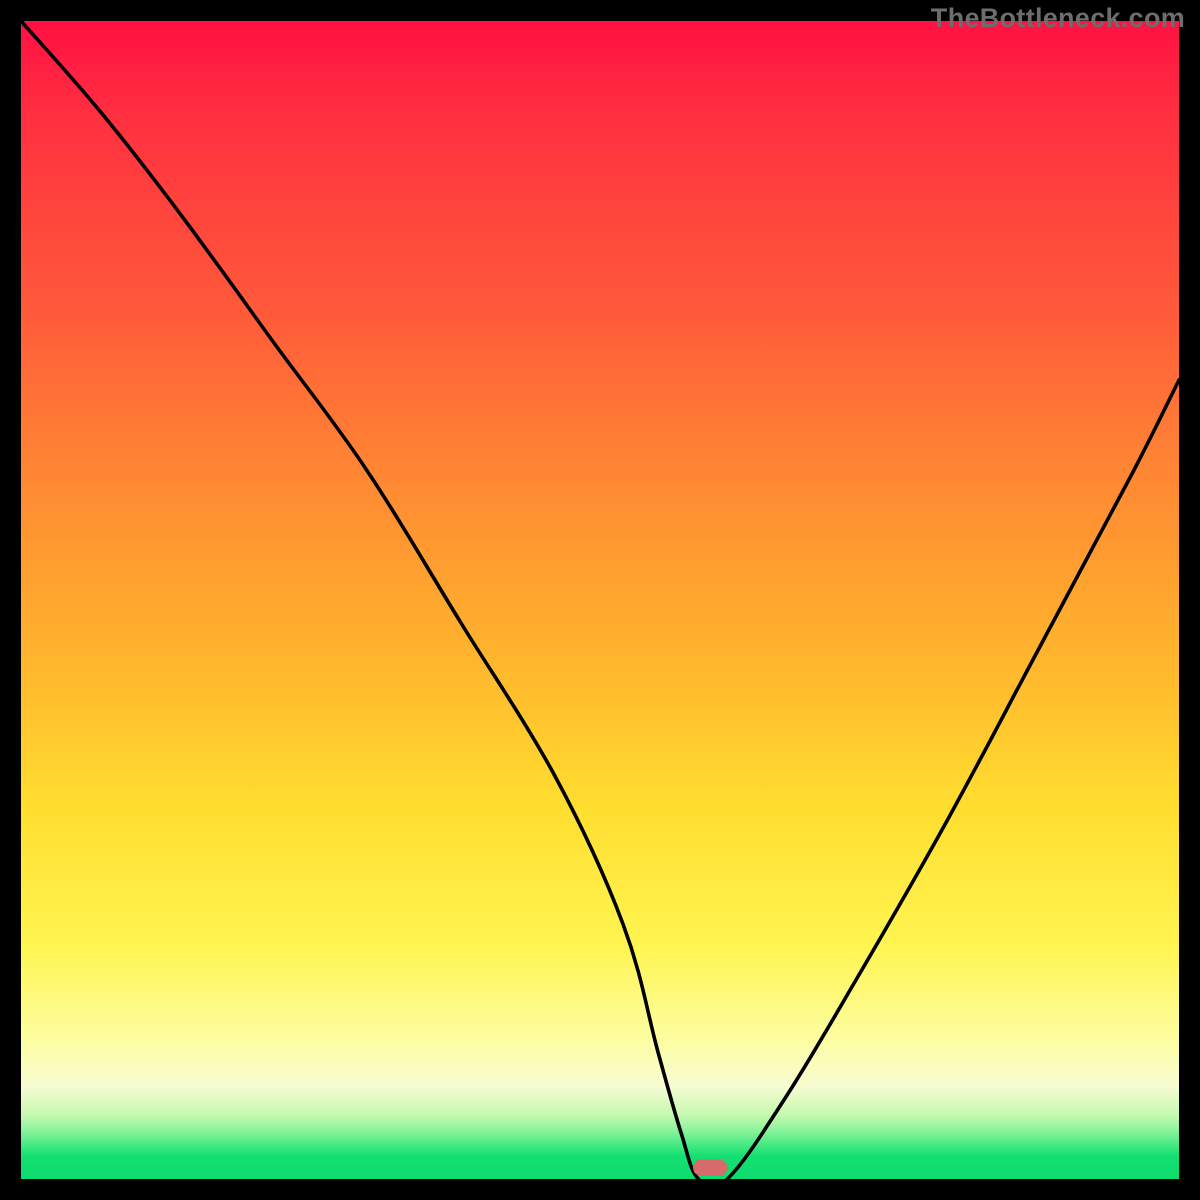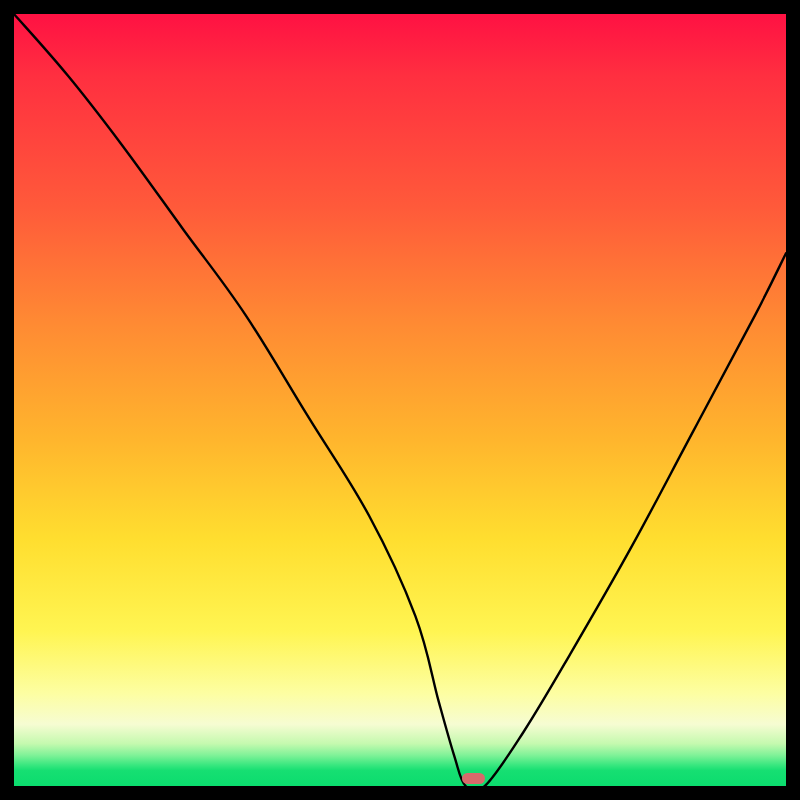--- a/index.html
+++ b/index.html
@@ -70,13 +70,14 @@
 <div class="chart-container">
 
   <div class="plot-area"></div>
 
   <svg class="curve-layer" width="800" height="800" viewBox="0 0 800 800">
     <path id="bottleneck-path" fill="none" stroke="#000" stroke-width="2.4" stroke-linejoin="round" stroke-linecap="round" d="M 14.0 14.0 C 23.7 25.1, 48.6 52.1, 68.0 75.8 C 87.5 99.4, 101.2 117.4, 122.1 145.2 C 142.9 173.0, 161.6 199.6, 183.8 230.2 C 206.1 260.7, 223.4 281.7, 245.6 315.1 C 267.8 348.4, 285.1 379.3, 307.4 415.4 C 329.6 451.6, 349.7 479.7, 369.1 515.8 C 388.6 551.9, 402.9 582.8, 415.4 616.2 C 427.9 649.5, 431.7 676.1, 438.6 701.1 C 445.5 726.1, 449.2 739.8, 454.0 755.1 C 458.9 770.4, 460.1 780.4, 465.6 786.0 C 471.2 791.6, 474.5 795.7, 484.9 786.0 C 495.3 776.3, 508.2 755.6, 523.5 732.0 C 538.8 708.3, 550.4 688.1, 569.8 654.8 C 589.3 621.4, 609.4 587.0, 631.6 546.7 C 653.8 506.4, 671.1 472.6, 693.4 430.9 C 715.6 389.2, 738.4 347.0, 755.1 315.1 C 771.8 283.1, 780.4 264.4, 786.0 253.3"></path>
   </svg>
 
   <div id="marker" class="marker" style="left: 462.34px; top: 773.368px;"></div>
 
+  <div class="watermark">TheBottleneck.com</div>
 </div>
 
 </body></html>

